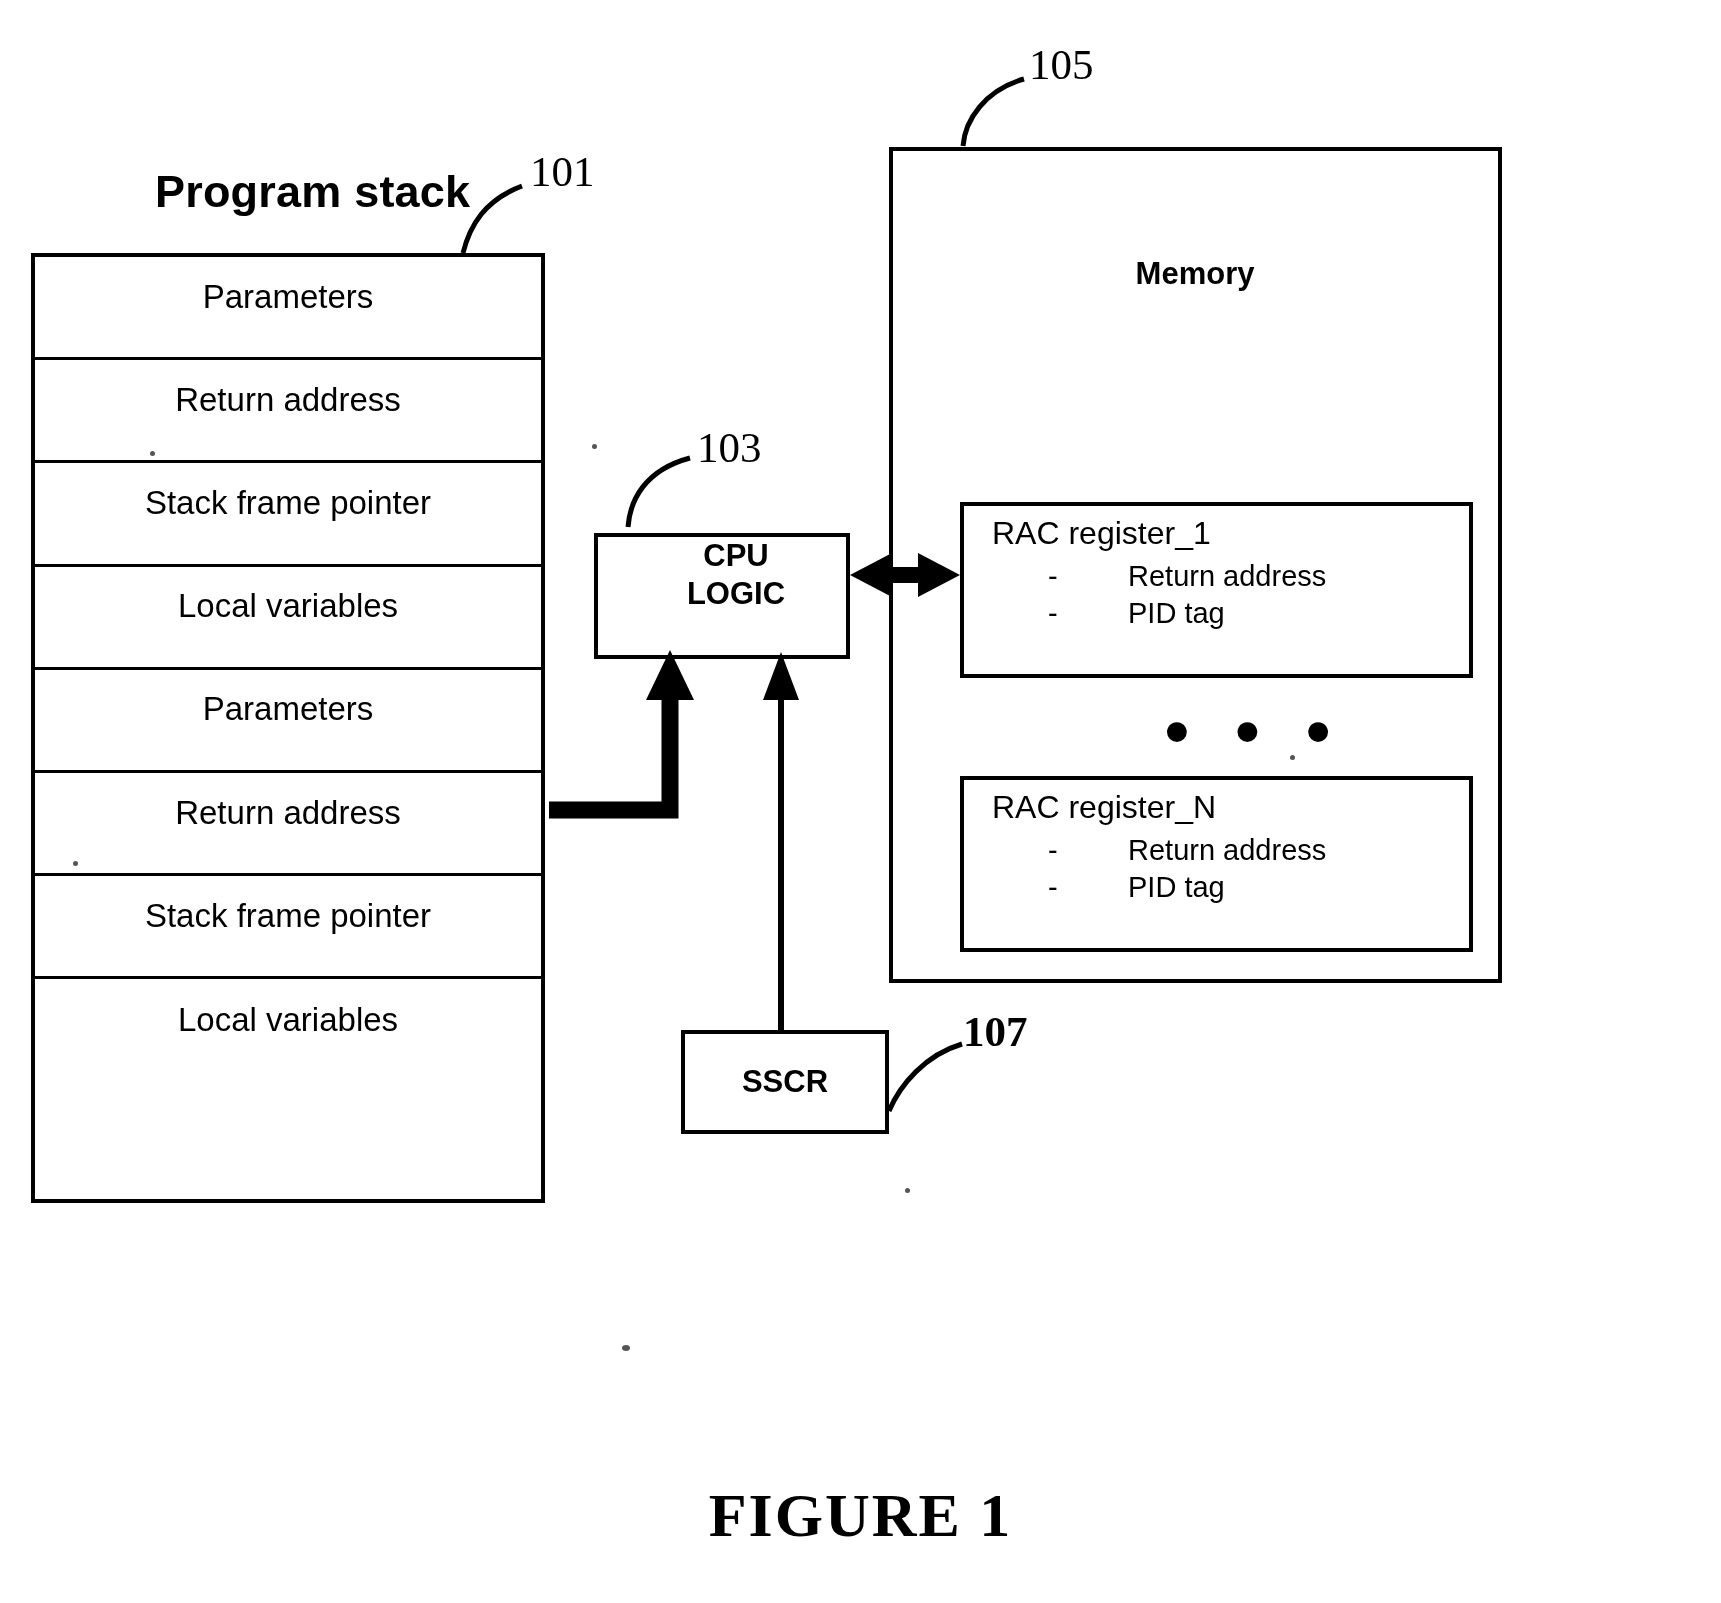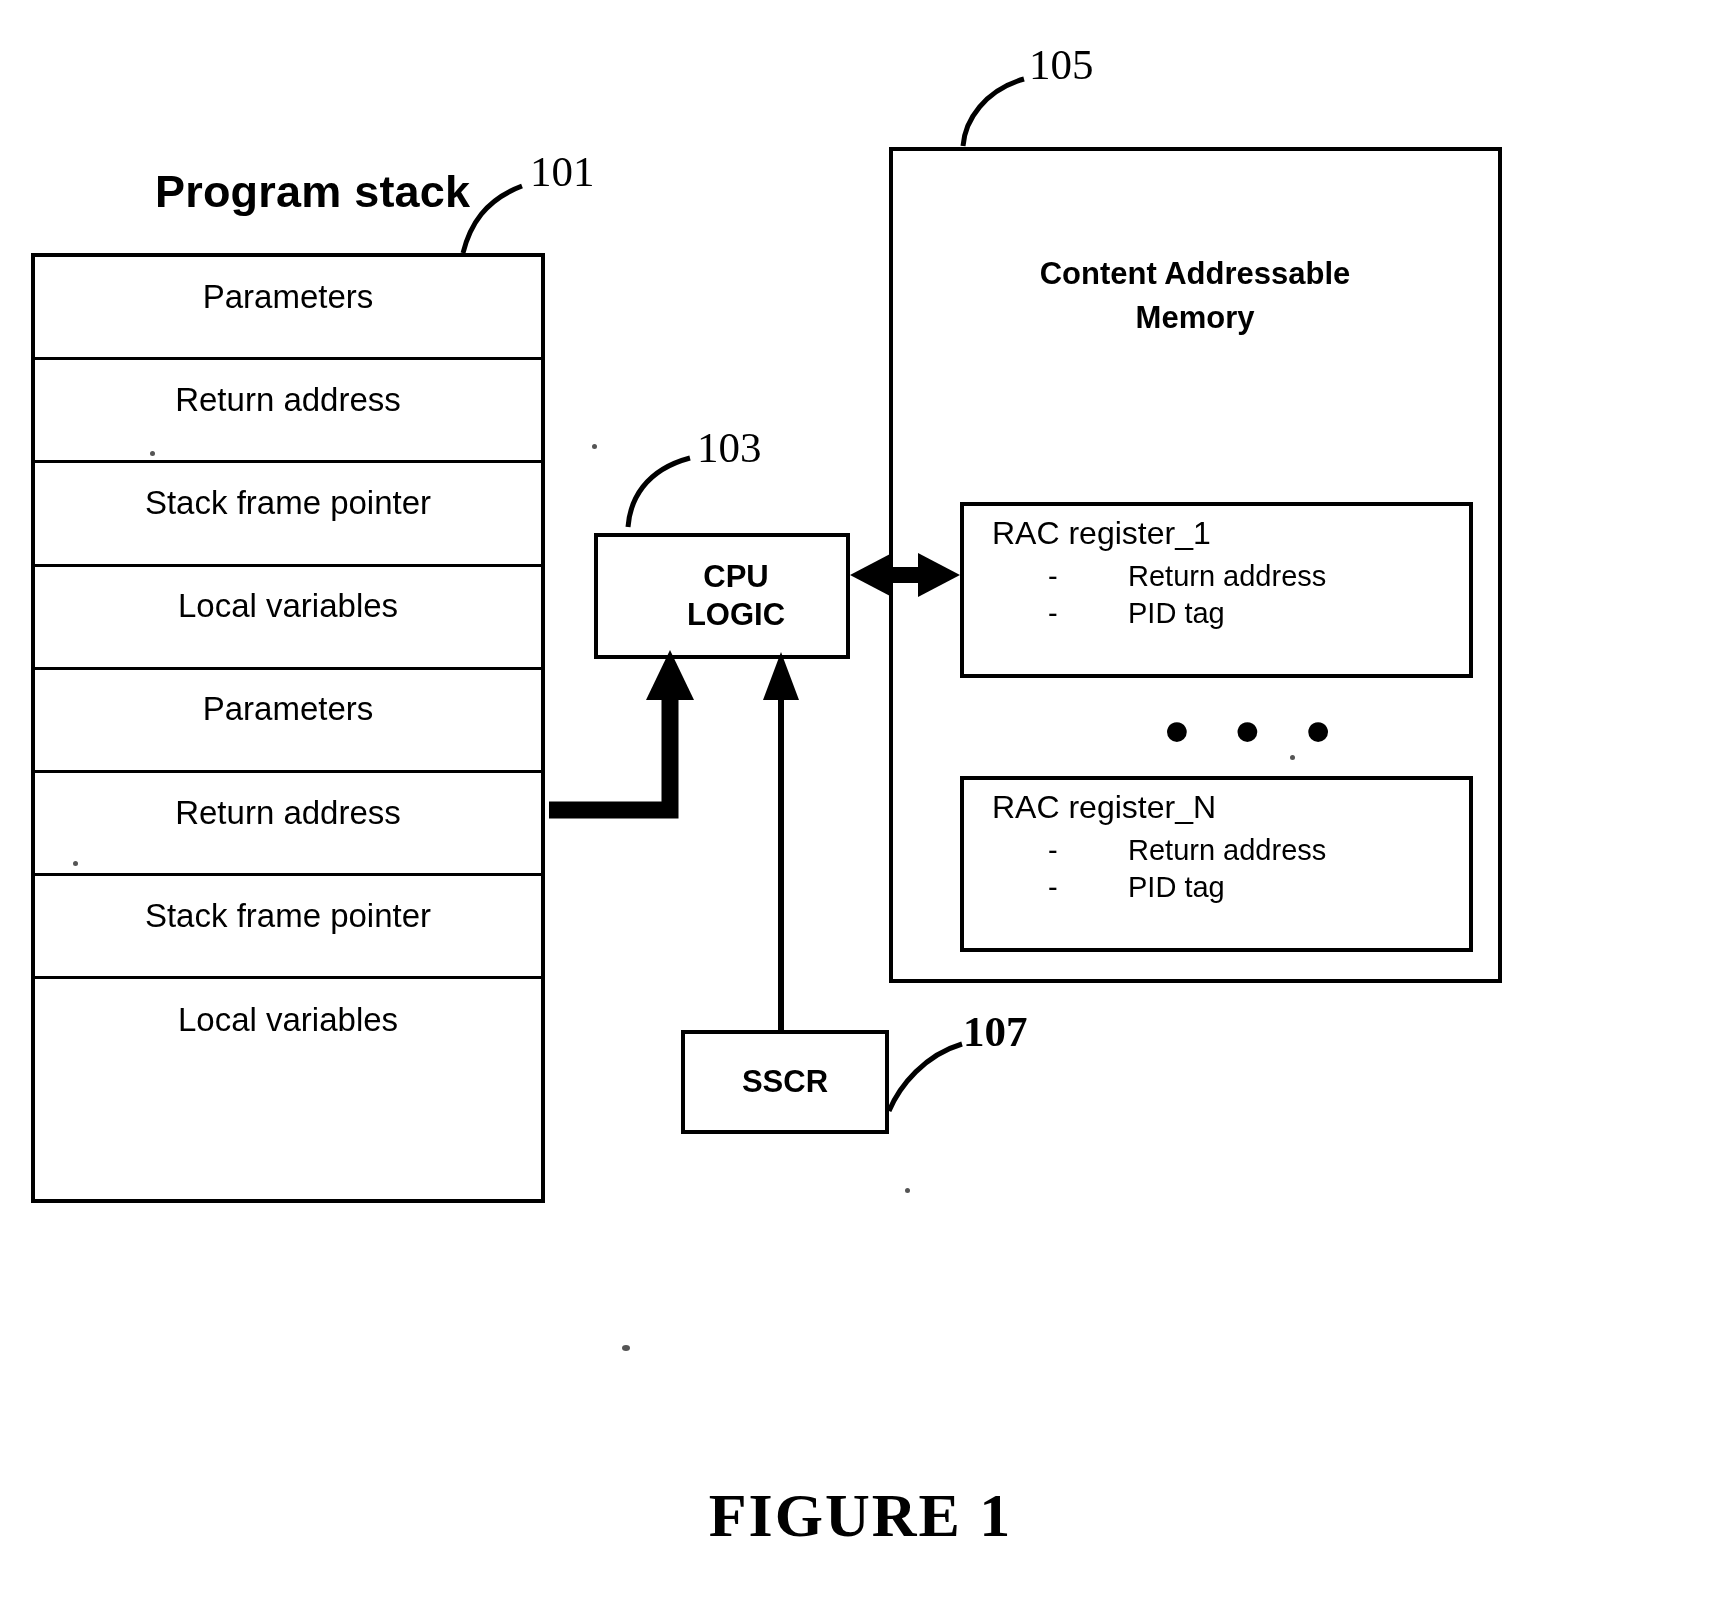--- a/index.html
+++ b/index.html
@@ -57,21 +57,21 @@
   #cpu-logic-box {
     left: 594px;
     top: 533px;
     width: 256px;
     height: 126px;
     border: 4px solid #000;
     box-sizing: border-box;
     display: flex;
     flex-direction: column;
     align-items: center;
-    justify-content: center;
+    justify-content: flex-start;
     font-size: 31px;
     font-weight: bold;
     line-height: 1.22;
     padding-left: 28px;
   }
 
   
   #cam-box {
     left: 889px;
     top: 147px;
@@ -211,21 +211,20 @@
   </div>
 
   <div class="abs" id="cpu-logic-box">
     <div>CPU</div>
     <div>LOGIC</div>
   </div>
 
   <div class="abs" id="cam-box"></div>
 
   <div class="abs" id="cam-title">
-    <div>Content Addressable</div>
     <div>Memory</div>
   </div>
 
   <div class="rac-box" id="rac-box-1">
     <div class="rac-title">RAC register_1</div>
     <div class="rac-item rac-item-1">
       <span class="dash">-</span><span>Return address</span>
     </div>
     <div class="rac-item rac-item-2">
       <span class="dash">-</span><span>PID tag</span>

